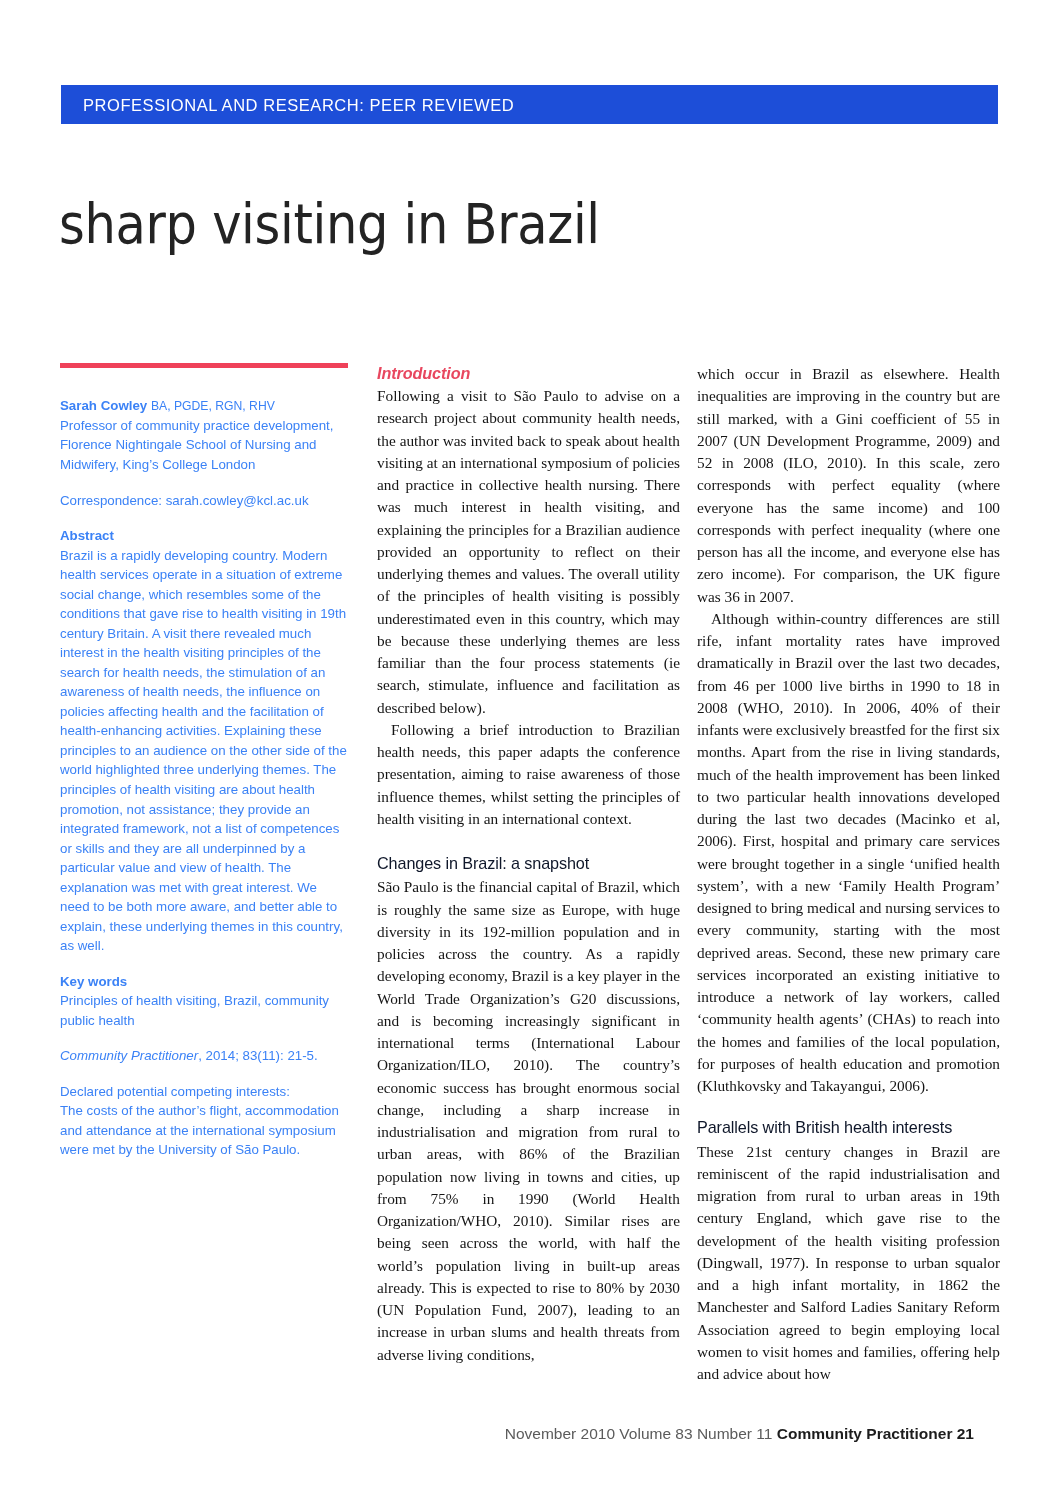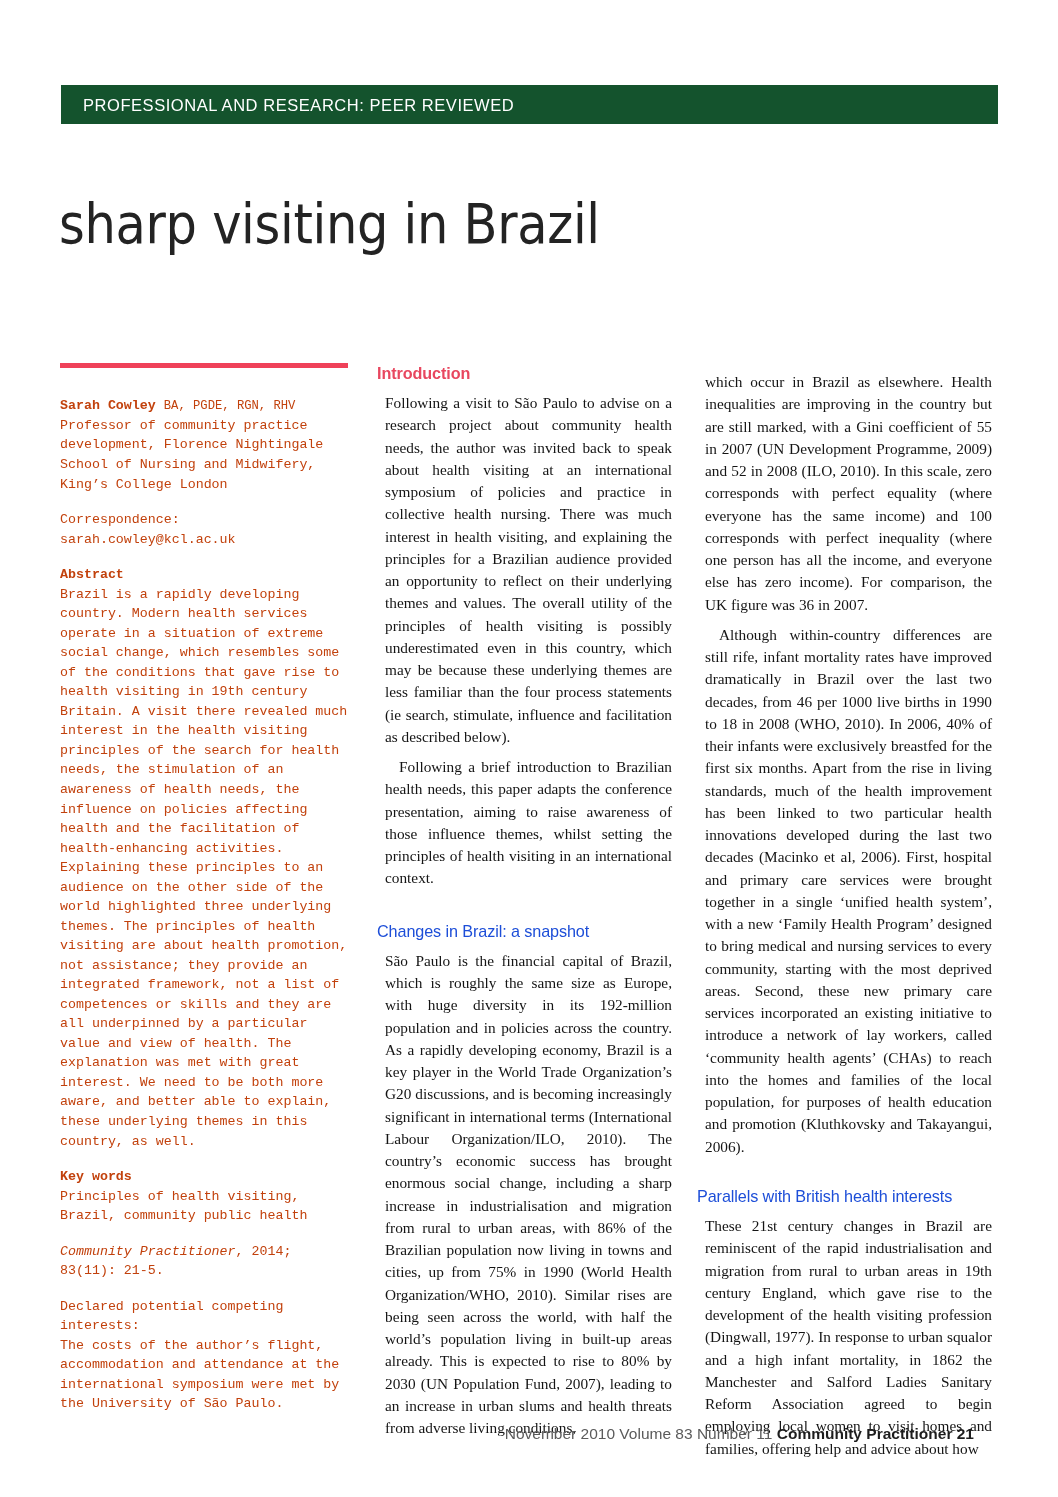--- a/index.html
+++ b/index.html
@@ -19,21 +19,21 @@
     width: 1058px; height: 1497px;
     background: #fff;
     overflow: hidden;
   }
 
   
   .banner {
     position: absolute;
     left: 61px; top: 85px;
     width: 937px; height: 39px;
-    background: #14532d;
+    background: #1d4ed8;
   }
   .banner-text {
     position: absolute;
     left: 22px; top: 50%;
     transform: translateY(-50%);
     color: #ffffff;
     font-family: "Liberation Sans", sans-serif;
     font-size: 16.5px;
     font-weight: normal;
     letter-spacing: 0.55px;
@@ -63,24 +63,24 @@
   .col-mid   { left: 377px; width: 303px; }
   .col-right { left: 697px; width: 303px; }
 
   
   .rule-red {
     width: 288px; height: 5px;
     background: #ef4159;
     margin: 0 0 28px 0;
   }
   .side {
-    font-family: Liberation Mono, monospace;
+    font-family: Liberation Sans, sans-serif;
     font-size: 13.3px;
     line-height: 1.47;
-    color: #c2410c;
+    color: #3b82f6;
   }
   .side p { margin: 0 0 16px 0; }
   .side b, .side .bold { font-weight: bold; }
   .side .lbl {
     font-weight: bold;
     display: block;
   }
   .side .degrees { font-size: 12.2px; font-weight: normal; }
   .side .cite { font-style: italic; }
   .side .cite-rest { font-style: normal; }
@@ -88,38 +88,39 @@
   
   .body-col {
     font-family: "Liberation Serif", serif;
     font-size: 15.3px;
     line-height: 1.455;
     color: #141414;
     text-align: justify;
     text-justify: inter-word;
     hyphens: manual;
   }
-  .body-col p { margin: 8px; text-indent: 0; }
+  .body-col p { margin: 0; text-indent: 0; }
   .body-col p.indent { text-indent: 14px; }
 
   h2.sec-red {
     font-family: "Liberation Sans", sans-serif;
     font-size: 16.2px;
     font-weight: bold;
     color: #e8475f;
     margin: 0 0 1px 0;
     line-height: 1.3;
     text-align: left;
     letter-spacing: -0.1px;
+    font-style: italic;
   }
   h3.sec-sub {
     font-family: "Liberation Sans", sans-serif;
     font-size: 16.2px;
     font-weight: normal;
-    color: #1d4ed8;
+    color: #0f172a;
     margin: 0 0 2px 0;
     line-height: 1.32;
     text-align: left;
     letter-spacing: -0.1px;
   }
   .sec-spacer-lg { height: 23px; }
   .sec-spacer-md { height: 20px; }
 
   
   .footer {

